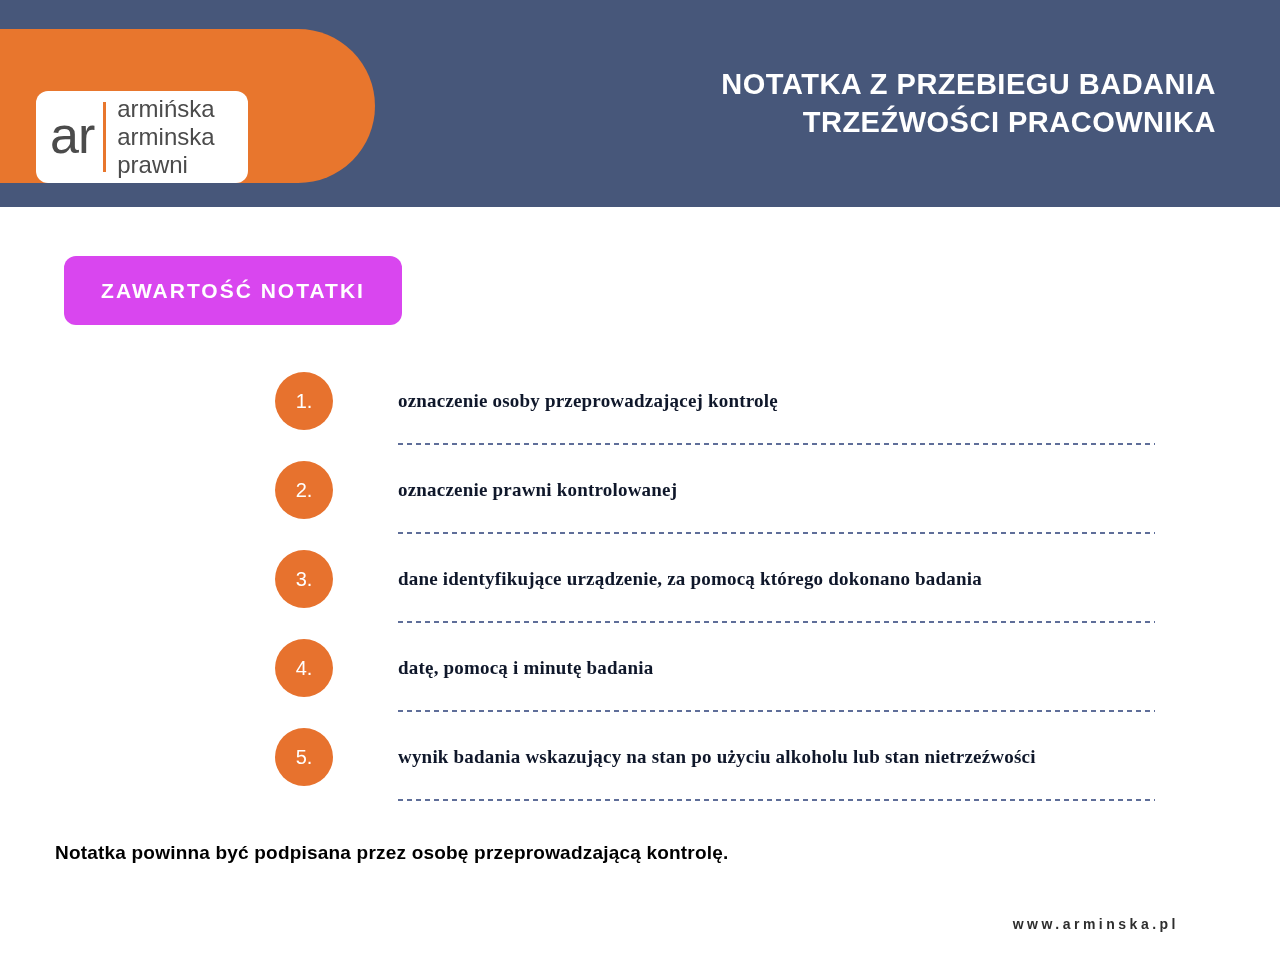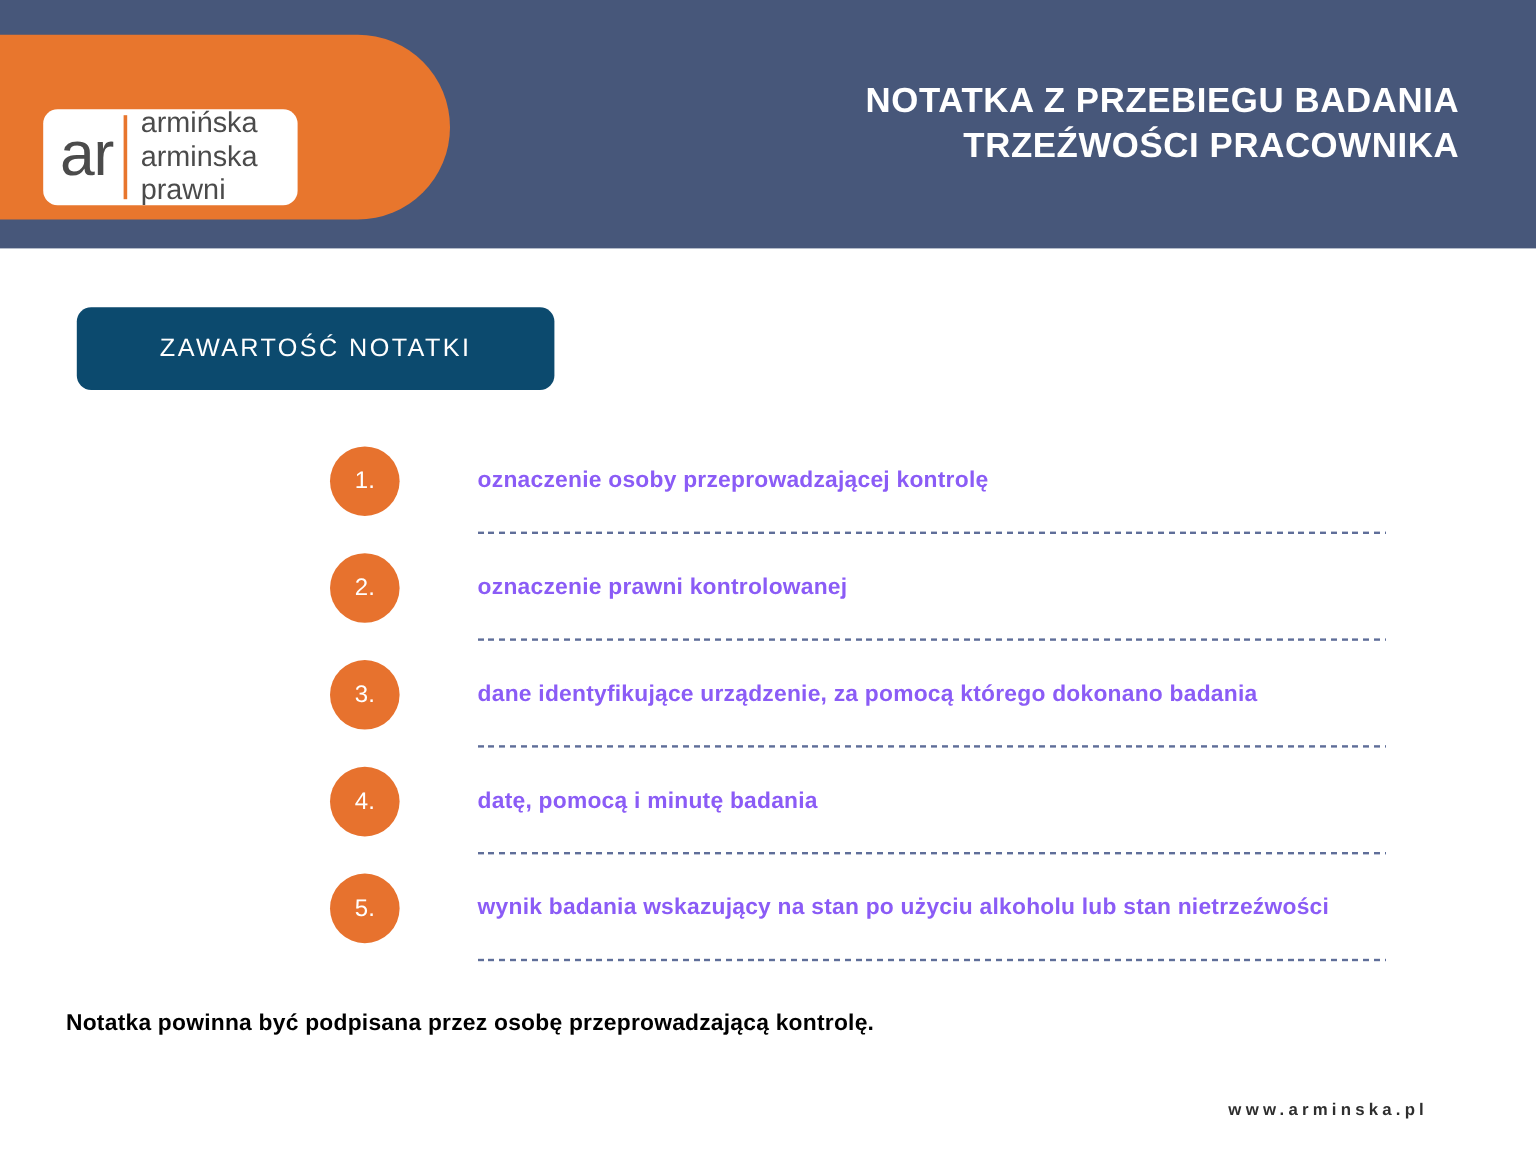--- a/index.html
+++ b/index.html
@@ -23,21 +23,21 @@
   .logo-pill {
     position: absolute;
     left: 0; top: 29px;
     width: 375px; height: 154px;
     background: #E8762D;
     border-radius: 0 77px 77px 0;
   }
   .logo-card {
     position: absolute;
     left: 36px; top: 62px;
-    width: 212px; height: 80px;
+    width: 212px; height: 92px;
     background: #ffffff;
     border-radius: 12px;
     display: flex;
     align-items: center;
     padding-left: 14px;
   }
   .logo-initials {
     font-size: 52px;
     color: #4B4B4B;
     letter-spacing: -1px;
@@ -63,31 +63,31 @@
     font-weight: bold;
     letter-spacing: 0.5px;
     line-height: 1.3;
     margin-left: 48px;
   }
 
   
   .section-btn {
     position: absolute;
     left: 64px; top: 256px;
-    width: 398px; height: 69px;
-    background: #0c4a6e;
+    width: 338px; height: 69px;
+    background: #d946ef;
     border: none;
     border-radius: 12px;
     display: flex;
     align-items: center;
     justify-content: center;
     color: #ffffff;
     font-family: "Liberation Sans", sans-serif;
     font-size: 21px;
-    font-weight: normal;
+    font-weight: bold;
     letter-spacing: 2px;
     cursor: pointer;
   }
 
   
   .note-list {
     position: absolute;
     left: 275px; top: 372px;
     width: 885px;
   }
@@ -102,24 +102,25 @@
     background: #E7722E;
     color: #ffffff;
     font-size: 20px;
     display: flex;
     align-items: center;
     justify-content: center;
     flex-shrink: 0;
   }
   .note-text {
     margin-left: 65px;
-    color: #8b5cf6;
+    color: #0f172a;
     font-size: 19px;
     font-weight: 600;
     letter-spacing: 0.2px;
+    font-family: Liberation Serif, serif;
   }
   .note-dash {
     margin-left: 123px;
     margin-top: 13px;
     width: 757px;
     height: 2px;
     background: repeating-linear-gradient(90deg,
       #5F6E99 0px, #5F6E99 5px,
       transparent 5px, transparent 9px);
   }
@@ -128,21 +129,21 @@
   .bottom-note {
     position: absolute;
     left: 55px; top: 842px;
     color: #000000;
     font-size: 19px;
     font-weight: 600;
     letter-spacing: 0.2px;
   }
   .website {
     position: absolute;
-    right: 90px; top: 916px;
+    right: 101px; top: 916px;
     color: #2E2E2E;
     font-size: 14px;
     font-weight: bold;
     letter-spacing: 3.5px;
     text-decoration: none;
   }
 </style>
 </head>
 <body>
 

